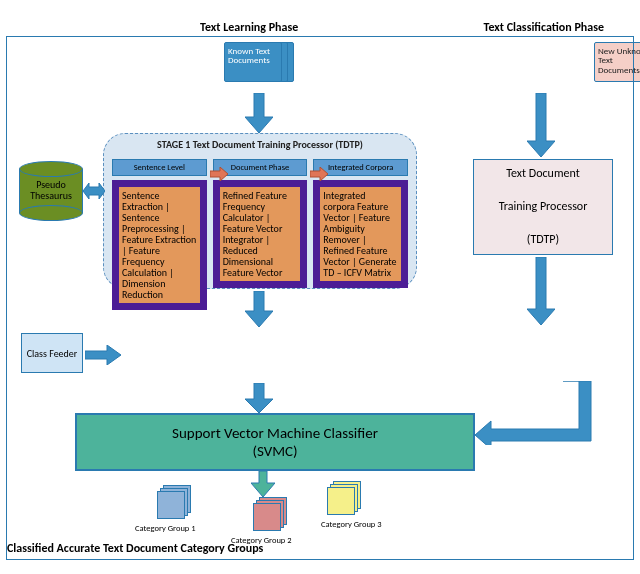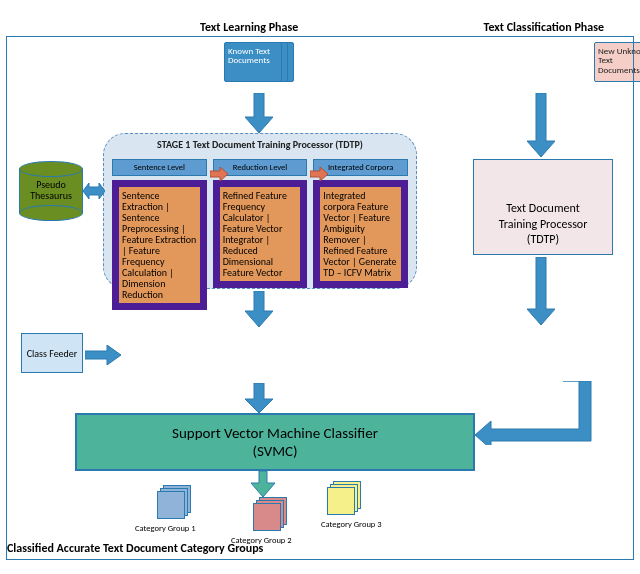--- a/index.html
+++ b/index.html
@@ -26,21 +26,21 @@
 .body{background:#e3985b;border:7px solid #4c1d95;color:#000;font-size:10px;padding:3px 3px;line-height:1.1}
 .stage1-arrow{position:absolute;top:32px;width:18px;height:14px}
 .stage1-arrow svg{width:100%;height:100%}
 .feeder{position:absolute;left:14px;top:296px;width:62px;height:40px;background:#cfe4f5;border:1.5px solid #2a7ab0;display:flex;align-items:center;justify-content:center;font-size:10px;text-align:center;line-height:1.1}
 .stage2{position:absolute;left:116px;top:292px;width:296px;height:52px;background:#f5f08a;border:1.5px solid #2a7ab0;border-radius:14px;padding:4px 10px}
 .stage2 .notch{position:absolute;width:10px;height:10px;background:#fff;border:1.5px solid #2a7ab0;border-radius:50%}
 .stage2 .notch.l{left:-6px;top:20px}
 .stage2 .notch.r{right:-6px;top:20px}
 .stage2 .t{font-size:9px;font-weight:bold;line-height:1.2}
 .stage2 .b{font-size:7.5px;line-height:1.2;margin-top:4px}
-.tdtp{position:absolute;right:20px;top:122px;width:140px;height:96px;background:#f2e6e8;border:1.5px solid #2a7ab0;display:flex;flex-direction:column;align-items:center;justify-content:flex-end;text-align:center;font-size:12px;line-height:1.3;padding:6px}
+.tdtp{position:absolute;right:20px;top:122px;width:140px;height:96px;background:#f2e6e8;border:1.5px solid #2a7ab0;display:flex;flex-direction:column;align-items:center;justify-content:space-between;text-align:center;font-size:12px;line-height:1.3;padding:6px}
 .ffcsa{position:absolute;right:20px;top:290px;width:140px;height:54px;background:#d8c4e0;border:1.5px solid #2a7ab0;border-radius:14px;display:flex;align-items:center;justify-content:center;text-align:center;font-size:10px;line-height:1.2;padding:4px}
 .ffcsa .tt{display:block}
 .svmc{position:absolute;left:68px;top:376px;width:400px;height:58px;background:#4db39b;border:2px solid #2a7ab0;display:flex;flex-direction:column;align-items:center;justify-content:center;text-align:center;font-size:15px;line-height:1.2}
 .catlabel{position:absolute;font-size:8.5px;text-align:right}
 .catgrp{position:absolute}
 .catgrp .cc{position:absolute;width:28px;height:28px;border:1.5px solid #2a7ab0}
 .bottom-title{position:absolute;left:0;bottom:4px;width:628px;font-weight:bold;font-size:12px}
 .arrow{position:absolute}
 .arrow svg{width:100%;height:100%;display:block}
 </style>
@@ -74,21 +74,21 @@
   </div>
 
   <div class="stage1">
     <div class="stage1-title">STAGE 1 Text Document Training Processor (TDTP)</div>
     <div class="stage1-cols">
       <div class="col">
         <div class="hdr">Sentence Level</div>
         <div class="body">Sentence Extraction | Sentence Preprocessing | Feature Extraction | Feature Frequency Calculation | Dimension Reduction</div>
       </div>
       <div class="col">
-        <div class="hdr">Reduction Level</div>
+        <div class="hdr">Document Phase</div>
         <div class="body">Refined Feature Frequency Calculator | Feature Vector Integrator | Reduced Dimensional Feature Vector</div>
       </div>
       <div class="col">
         <div class="hdr">Integrated Corpora</div>
         <div class="body">Integrated corpora Feature Vector | Feature Ambiguity Remover | Refined Feature Vector | Generate TD – ICFV Matrix</div>
       </div>
     </div>
     <div class="stage1-arrow" style="left:106px"><svg viewBox="0 0 18 14">
           <path d="M0 4 L10 4 L10 0 L18 7 L10 14 L10 10 L0 10 Z" fill="#e07556" stroke="#b05030"></path>
         </svg></div>

